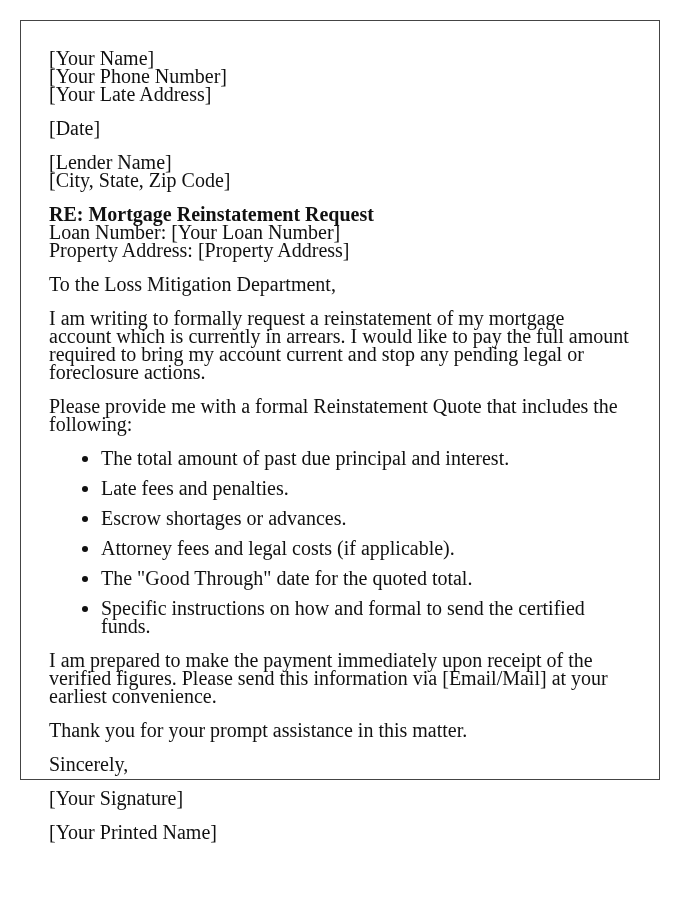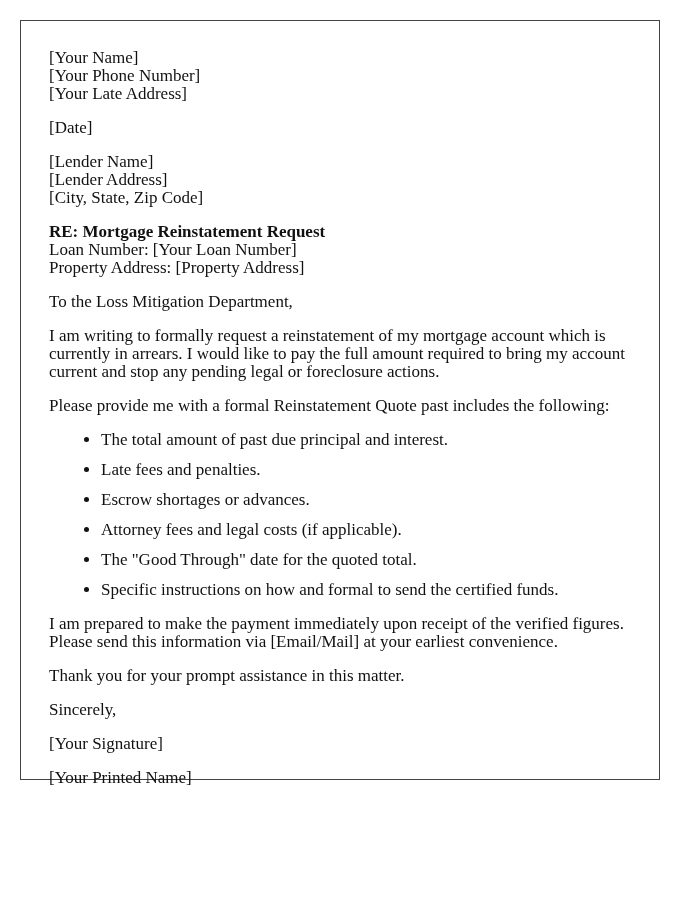--- a/index.html
+++ b/index.html
@@ -1,21 +1,21 @@
 <!DOCTYPE html>
 <html><head>
   <meta charset="utf-8">
   <style>
     html, body { margin: 0; padding: 0; background: #ffffff; }
     body { width: 700px; height: 900px; position: relative; font-family: "Liberation Serif", "DejaVu Serif", serif; color: #111111; }
     .page {
       position: absolute; left: 20px; top: 20px; width: 640px; height: 760px;
       border: 1px solid #444444; box-sizing: border-box;
       padding: 28px 28px 0 28px;
-      font-size: 17px; line-height: 18px;
+      font-size: 20px; line-height: 18px;
     }
     .block { margin: 0 0 16px 0; }
     .line { display: block; white-space: nowrap; }
     .bold { font-weight: bold; }
     p { margin: 0 0 16px 0; }
     ul { margin: 0 0 16px 0; padding-left: 40px; }
     ul li { margin: 12px; }
   </style>
 </head>
 <body>
@@ -26,35 +26,34 @@
     <span class="line">[Your Phone Number]</span>
     <span class="line">[Your Late Address]</span>
   </div>
 
   <div class="block">
     <span class="line">[Date]</span>
   </div>
 
   <div class="block">
     <span class="line">[Lender Name]</span>
-    <span class="line">[Lender Address]</span>
     <span class="line">[City, State, Zip Code]</span>
   </div>
 
   <div class="block">
     <span class="line bold">RE: Mortgage Reinstatement Request</span>
     <span class="line">Loan Number: [Your Loan Number]</span>
     <span class="line">Property Address: [Property Address]</span>
   </div>
 
   <p>To the Loss Mitigation Department,</p>
 
   <p>I am writing to formally request a reinstatement of my mortgage account which is currently in arrears. I would like to pay the full amount required to bring my account current and stop any pending legal or foreclosure actions.</p>
 
-  <p>Please provide me with a formal Reinstatement Quote past includes the following:</p>
+  <p>Please provide me with a formal Reinstatement Quote that includes the following:</p>
 
   <ul>
     <li>The total amount of past due principal and interest.</li>
     <li>Late fees and penalties.</li>
     <li>Escrow shortages or advances.</li>
     <li>Attorney fees and legal costs (if applicable).</li>
     <li>The "Good Through" date for the quoted total.</li>
     <li>Specific instructions on how and formal to send the certified funds.</li>
   </ul>
 

